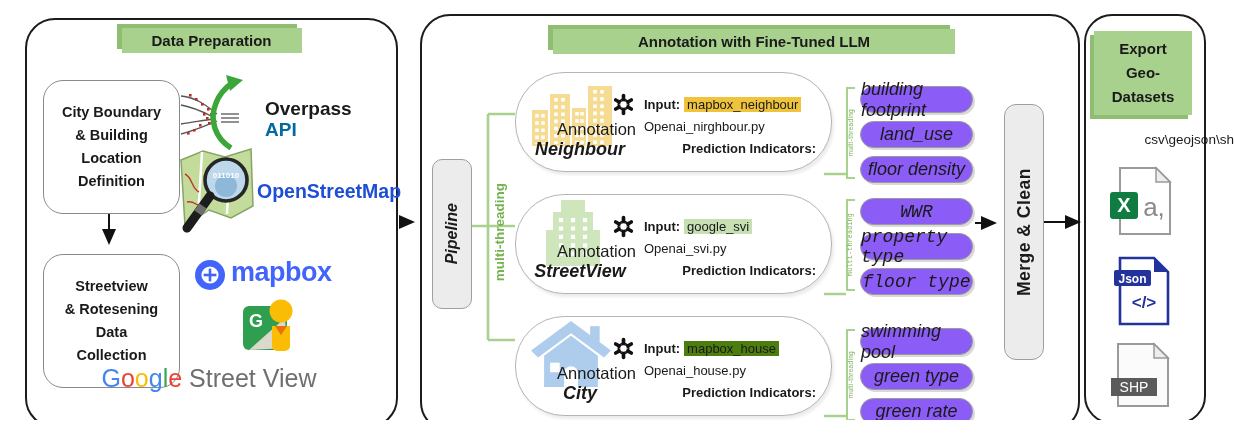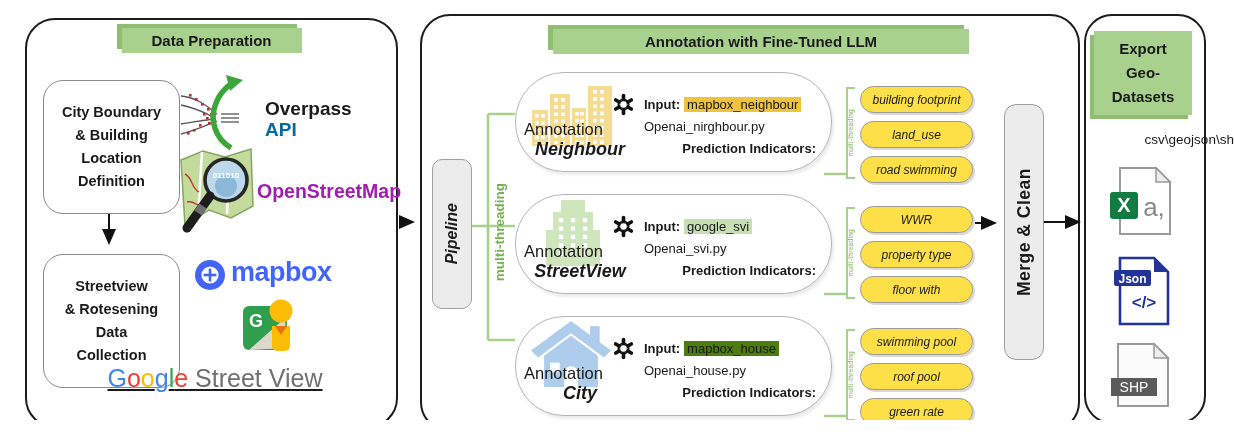--- a/index.html
+++ b/index.html
@@ -6,39 +6,39 @@
   .canvas{position:relative;width:1234px;height:420px;background:#fff;
           font-family:"Liberation Sans",sans-serif;color:#1a1a1a;overflow:hidden;}
   .panel{position:absolute;border:2.4px solid #1c1c1c;background:#fff;box-sizing:border-box;}
   #p-left{left:25px;top:18px;width:373px;height:410px;border-radius:30px;}
   #p-mid{left:420px;top:14px;width:660px;height:418px;border-radius:30px;}
   #p-right{left:1084px;top:14px;width:122px;height:410px;border-radius:28px;}
 
   .gbar{position:absolute;background:#a9d18e;font-weight:bold;text-align:center;z-index:2;}
   .gbar-left{left:50%;transform:translateX(-50%);top:8px;padding:4px 30px;font-size:15px;
              box-shadow:-5px -4px 0 #8fbe72;white-space:nowrap;}
-  .gbar-mid{left:131px;top:13px;width:400px;padding:4px 8px;font-size:15px;box-shadow:-5px -4px 0 #8fbe72;}
+  .gbar-mid{left:131px;top:13px;width:400px;padding:4px 1px;font-size:15px;box-shadow:-5px -4px 0 #8fbe72;}
   .gbar-right{left:8px;top:15px;width:98px;padding:6px 0;font-size:15px;line-height:1.6;
               box-shadow:-4px 4px 0 #8fbe72;}
 
   .roundbox{position:absolute;width:137px;height:134px;border:1.6px solid #8a8a8a;border-radius:20px;
             background:#fff;display:flex;flex-direction:column;align-items:center;justify-content:center;
             font-weight:bold;font-size:14.5px;line-height:1.6;text-align:center;box-sizing:border-box;}
   #city-box{left:16px;top:60px;}
   #street-box{left:16px;top:234px;}
 
   #overpass-icon{position:absolute;left:152px;top:52px;}
   #overpass-text{position:absolute;left:238px;top:78px;font-weight:bold;font-size:19px;line-height:1.12;}
   #overpass-text .op2{display:block;color:#0369a1;}
   #osm-icon{position:absolute;left:146px;top:124px;}
-  #osm-text{position:absolute;left:230px;top:160px;font-weight:bold;font-size:19.5px;color:#a21caf;}
+  #osm-text{position:absolute;left:230px;top:160px;font-weight:bold;font-size:19.5px;color:#1d4ed8;}
   #mapbox-icon{position:absolute;left:168px;top:240px;}
   #mapbox-text{position:absolute;left:204px;top:237px;font-size:27px;font-weight:600;color:#4264fb;letter-spacing:-.5px;}
   #gsv-icon{position:absolute;left:216px;top:278px;}
-  #gsv-text{position:absolute;left:8px;top:344px;width:360px;text-align:center;font-size:25px;white-space:nowrap;text-decoration:underline;}
+  #gsv-text{position:absolute;left:2px;top:344px;width:360px;text-align:center;font-size:25px;white-space:nowrap;}
   .gl{font-weight:500;} .gl0,.gl3{color:#4285F4;} .gl1,.gl5{color:#EA4335;} .gl2{color:#FBBC05;} .gl4{color:#34A853;}
   .gsv-suffix{color:#6f6f6f;font-weight:400;}
 
   .graybox{position:absolute;background:#ececec;border:1.3px solid #9f9f9f;border-radius:10px;
            display:flex;align-items:center;justify-content:center;box-sizing:border-box;}
   #pipeline-box{left:10px;top:143px;width:40px;height:150px;}
   #pipeline-box .vt{font-size:16px;font-weight:bold;font-style:italic;}
   #merge-box{left:582px;top:88px;width:40px;height:256px;border-radius:12px;}
   #merge-box .vt{font-size:17.5px;font-weight:bold;letter-spacing:.5px;}
   .vt{writing-mode:vertical-rl;transform:rotate(180deg);white-space:nowrap;}
@@ -46,37 +46,37 @@
   .greenlines{position:absolute;left:0;top:0;z-index:0;}
   .mt-big{position:absolute;left:68px;top:126px;height:180px;width:18px;display:flex;align-items:center;
           justify-content:center;font-weight:bold;font-size:13.5px;color:#74b34f;z-index:1;}
 
   .stadium{position:absolute;left:93px;width:315px;height:98px;background:#fff;border:1.6px solid #b5b5b5;
            border-radius:49px;box-shadow:2px 3px 3px rgba(0,0,0,.08);z-index:1;}
   .st1{top:56px;} .st2{top:178px;} .st3{top:300px;}
   .card-icon{position:absolute;}
   .st1 .card-icon{left:16px;top:13px;} .st2 .card-icon{left:30px;top:5px;} .st3 .card-icon{left:14px;top:4px;}
   .openai{position:absolute;left:96px;top:20px;}
-  .ann{position:absolute;left:8px;top:47px;width:112px;text-align:left;font-size:16.5px;z-index:2;}
+  .ann{position:absolute;left:8px;top:47px;width:112px;text-align:right;font-size:16.5px;z-index:2;}
   .ann-name{position:absolute;left:8px;top:66px;width:112px;text-align:center;font-size:18px;
             font-weight:bold;font-style:italic;z-index:2;}
   .card-text{position:absolute;left:128px;top:21px;width:174px;font-size:13px;line-height:22px;}
   .card-text b{margin-right:4px;}
   .hl{padding:0 3px;}
   .l3{font-weight:bold;text-align:right;padding-right:2px;}
 
   .pillgroup{position:absolute;left:420px;width:135px;height:102px;z-index:1;}
-  .pg1{top:66px;} .pg2{top:186px;} .pg3{top:308px;}
+  .pg1{top:66px;} .pg2{top:178px;font-family:Liberation Mono, monospace;} .pg3{top:308px;}
   .bracket{position:absolute;left:4px;top:5px;width:9px;height:92px;box-sizing:border-box;
            border-left:2.4px solid #a9d18e;border-top:2.4px solid #a9d18e;border-bottom:2.4px solid #a9d18e;}
   .mt-mini{position:absolute;left:2px;top:6px;height:90px;width:12px;display:flex;align-items:center;
            justify-content:center;font-size:6.5px;color:#74b34f;letter-spacing:.3px;}
-  .pill{position:absolute;left:18px;width:113px;height:27px;background:#fde047;border:1.5px solid #9a9a9a;
+  .pill{position:absolute;left:18px;width:113px;height:27px;background:#8b5cf6;border:1.5px solid #9a9a9a;
         border-radius:14px;box-shadow:2px 2px 0 #d9d9d9;display:flex;align-items:center;justify-content:center;
-        font-style:italic;font-size:12px;box-sizing:border-box;}
+        font-style:italic;font-size:18px;box-sizing:border-box;}
   .pa{top:4px;} .pb{top:39px;} .pc{top:74px;}
 
   #formats{position:absolute;left:0;top:116px;width:100%;text-align:center;font-size:13.5px;padding-left:48px;}
   #xlsx-icon{position:absolute;left:22px;top:150px;}
   #json-icon{position:absolute;left:28px;top:240px;}
   #shp-icon{position:absolute;left:24px;top:326px;}
 
   .arrows{position:absolute;left:0;top:0;z-index:5;pointer-events:none;}
 </style>
 </head>
@@ -288,38 +288,38 @@
       </div>
     </div>
 
     <div class="pillgroup pg1">
       <div class="bracket"></div>
       <div class="mt-mini">
           <span class="vt">multi-threading</span>
         </div>
       <div class="pill pa">building footprint</div>
       <div class="pill pb">land_use</div>
-      <div class="pill pc">road swimming</div>
+      <div class="pill pc">floor density</div>
     </div>
     <div class="pillgroup pg2">
       <div class="bracket"></div>
       <div class="mt-mini">
           <span class="vt">multi-threading</span>
         </div>
       <div class="pill pa">WWR</div>
       <div class="pill pb">property type</div>
-      <div class="pill pc">floor with</div>
+      <div class="pill pc">floor type</div>
     </div>
     <div class="pillgroup pg3">
       <div class="bracket"></div>
       <div class="mt-mini">
           <span class="vt">multi-threading</span>
         </div>
       <div class="pill pa">swimming pool</div>
-      <div class="pill pb">roof pool</div>
+      <div class="pill pb">green type</div>
       <div class="pill pc">green rate</div>
     </div>
 
     <div class="graybox" id="merge-box">
       <span class="vt">Merge &amp; Clean</span>
     </div>
   </section>
 
   <section class="panel" id="p-right">
     <div class="gbar gbar-right">

